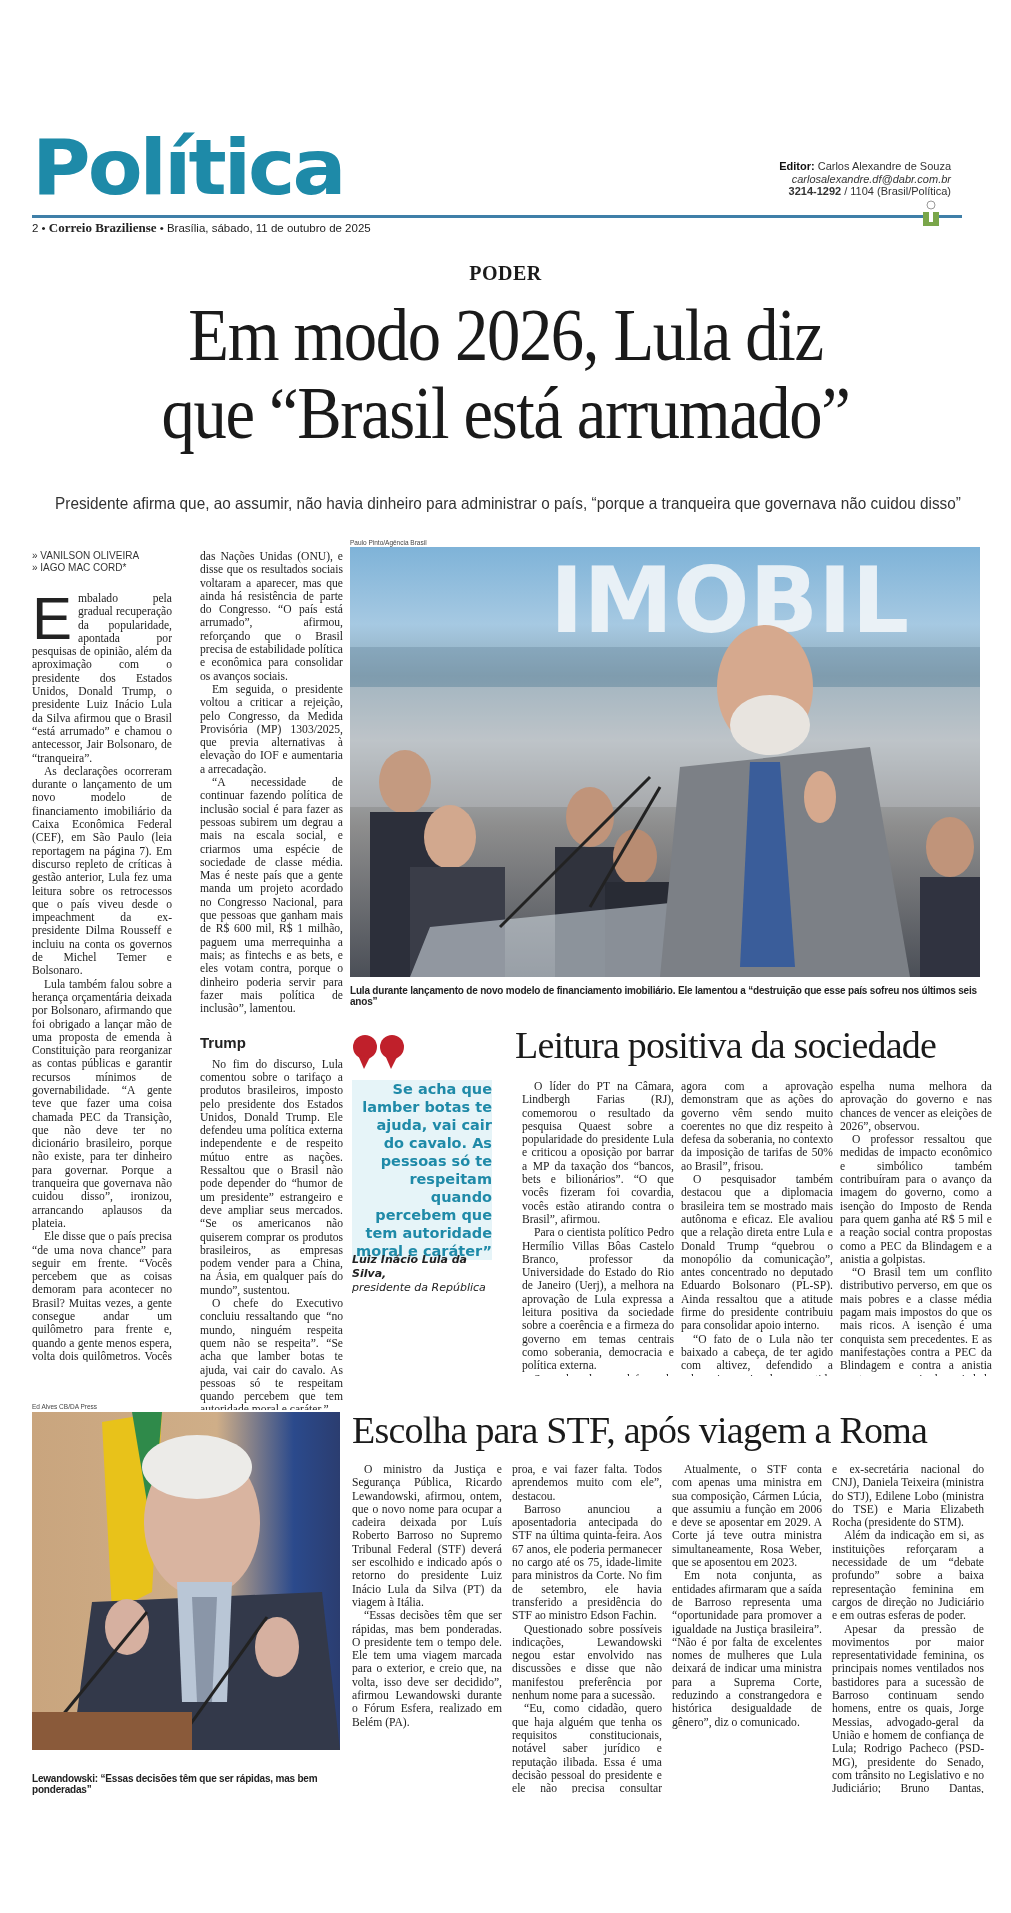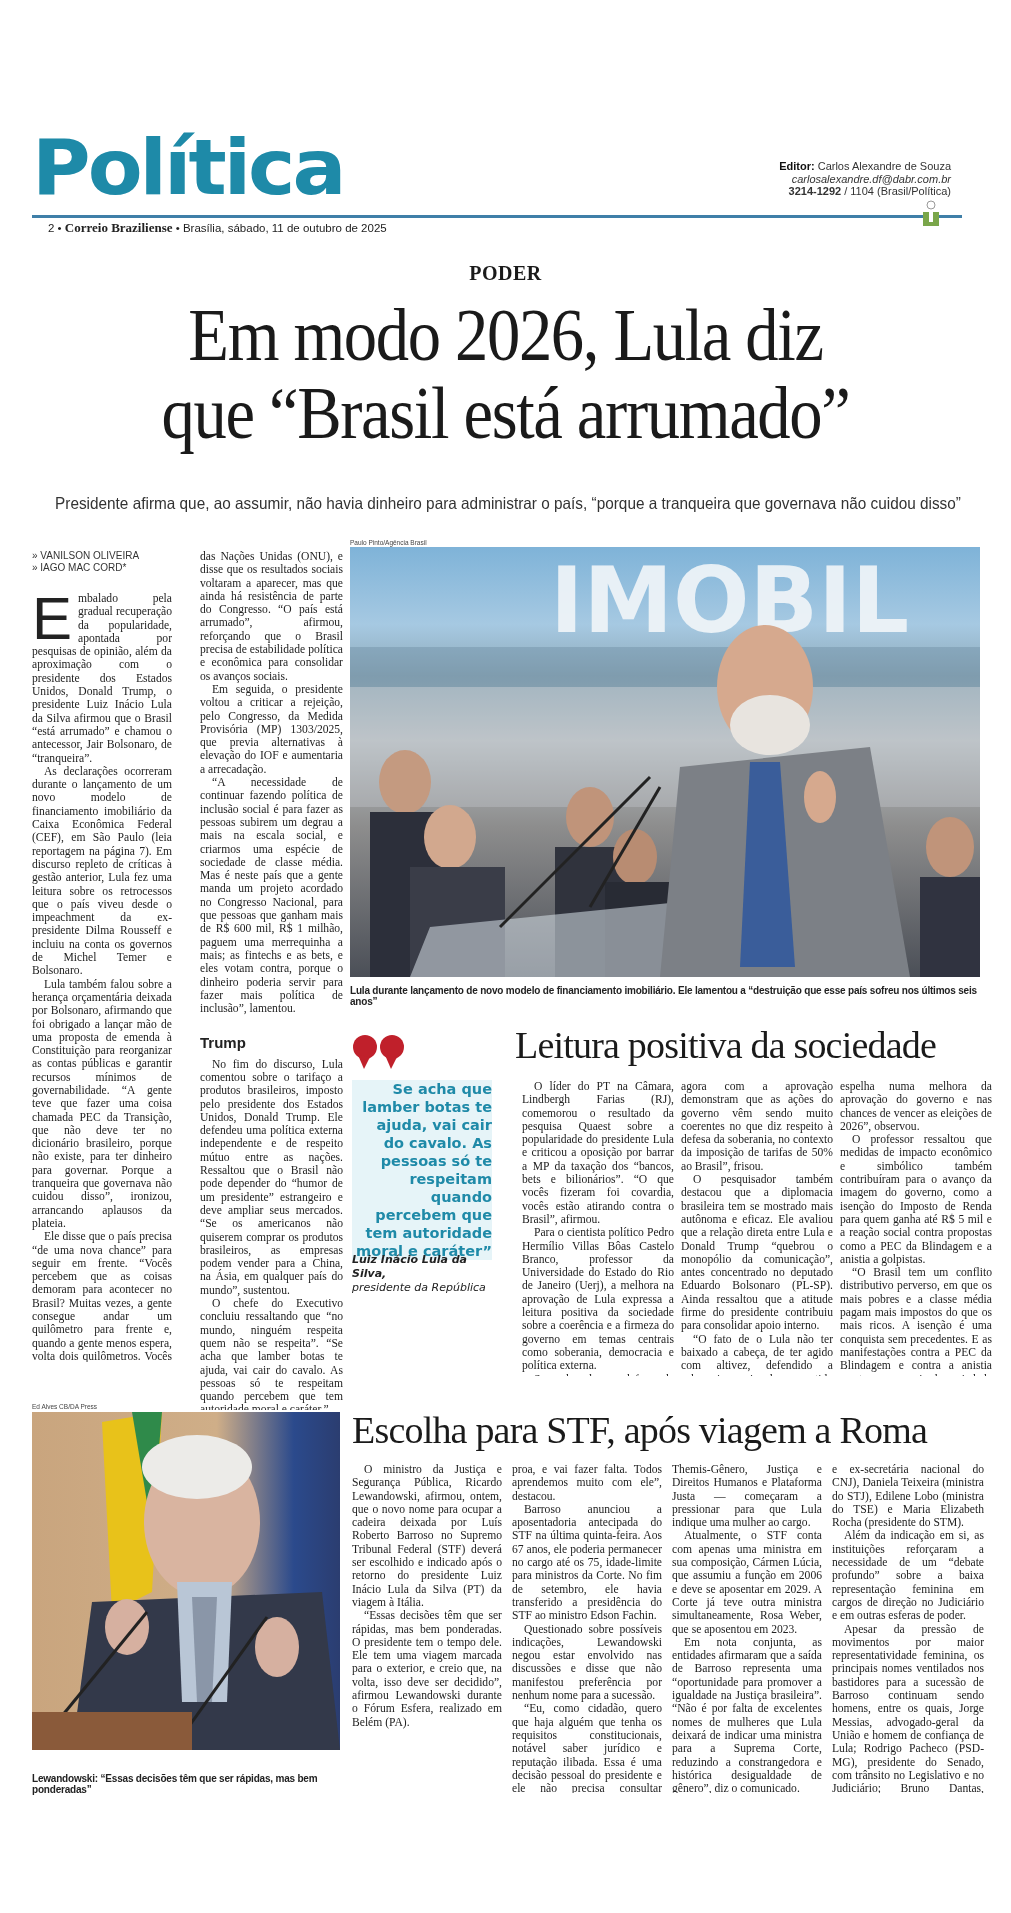--- a/index.html
+++ b/index.html
@@ -1,21 +1,21 @@
 <!DOCTYPE html>
 <html><head>
 <meta charset="utf-8">
 <style>
   html, body { margin:0; padding:0; background:#ffffff; }
   body { width:1011px; height:1913px; position:relative; overflow:hidden; font-family:"DejaVu Serif", serif; color:#1a1a1a; }
   .abs { position:absolute; }
   
   .section-title { left:32px; top:128px; font-family:"DejaVu Sans", sans-serif; font-weight:900; font-size:80px; color:#1e8aa8; letter-spacing:-3px; line-height:1; transform:scaleY(0.95); }
   .header-rule { left:32px; top:215px; width:930px; height:3px; background:#3f7fa8; }
-  .dateline { left:48px; top:220px; font-family:"Liberation Sans", sans-serif; font-size:11.5px; color:#222; }
+  .dateline { left:32px; top:220px; font-family:"Liberation Sans", sans-serif; font-size:11.5px; color:#222; }
   .dateline b { font-family:"Liberation Serif", serif; font-weight:bold; font-size:13px; }
   .editor-box { right:60px; top:160px; text-align:right; font-family:"Liberation Sans", sans-serif; font-size:11px; line-height:12.5px; color:#333; }
   .editor-box .lbl { font-weight:bold; color:#111; }
   .editor-box .mail { font-style:italic; }
   .editor-box .phone { font-weight:bold; }
   .editor-icon { right:70px; top:200px; width:20px; height:28px; }
   
   .kicker { left:0; width:1011px; top:262px; text-align:center; font-family:Liberation Serif, serif; font-weight:bold; font-size:20px; letter-spacing:0.5px; }
   .headline { left:0; width:1011px; top:296px; text-align:center; font-family:"Liberation Serif", serif; font-size:74px; line-height:78px; letter-spacing:-1.5px; transform:scaleX(0.9); transform-origin:center top; }
   .subhead { left:18px; width:980px; top:494px; text-align:center; font-family:"Liberation Sans", sans-serif; font-size:16.5px; color:#333; transform:scaleX(0.93); transform-origin:center top; white-space:nowrap; }
@@ -174,21 +174,20 @@
 
 </div>
 <div class="abs col" style="left:512px; top:1463px; width:150px; height:330px; overflow:hidden;">
   <p class="noindent">proa, e vai fazer falta. Todos aprendemos muito com ele”, destacou.</p>
   <p>Barroso anunciou a aposentadoria antecipada do STF na última quinta-feira. Aos 67 anos, ele poderia permanecer no cargo até os 75, idade-limite para ministros da Corte. No fim de setembro, ele havia transferido a presidência do STF ao ministro Edson Fachin.</p>
   <p>Questionado sobre possíveis indicações, Lewandowski negou estar envolvido nas discussões e disse que não manifestou preferência por nenhum nome para a sucessão.</p>
   <p>“Eu, como cidadão, quero que haja alguém que tenha os requisitos constitucionais, notável saber jurídico e reputação ilibada. Essa é uma decisão pessoal do presidente e ele não precisa consultar ninguém”, declarou o ministro da Justiça.</p>
 
 </div>
 <div class="abs col" style="left:672px; top:1463px; width:150px; height:330px; overflow:hidden;">
-  <p class="noindent">Themis-Gênero, Justiça e Direitos Humanos e Plataforma Justa — começaram a pressionar para que Lula indique uma mulher ao cargo.</p>
   <p>Atualmente, o STF conta com apenas uma ministra em sua composição, Cármen Lúcia, que assumiu a função em 2006 e deve se aposentar em 2029. A Corte já teve outra ministra simultaneamente, Rosa Weber, que se aposentou em 2023.</p>
   <p>Em nota conjunta, as entidades afirmaram que a saída de Barroso representa uma “oportunidade para promover a igualdade na Justiça brasileira”. “Não é por falta de excelentes nomes de mulheres que Lula deixará de indicar uma ministra para a Suprema Corte, reduzindo a constrangedora e histórica desigualdade de gênero”, diz o comunicado.</p>
 
 </div>
 <div class="abs col" style="left:832px; top:1463px; width:152px; height:330px; overflow:hidden;">
   <p class="noindent">e ex-secretária nacional do CNJ), Daniela Teixeira (ministra do STJ), Edilene Lobo (ministra do TSE) e Maria Elizabeth Rocha (presidente do STM).</p>
   <p>Além da indicação em si, as instituições reforçaram a necessidade de um “debate profundo” sobre a baixa representação feminina em cargos de direção no Judiciário e em outras esferas de poder.</p>
   <p>Apesar da pressão de movimentos por maior representatividade feminina, os principais nomes ventilados nos bastidores para a sucessão de Barroso continuam sendo homens, entre os quais, Jorge Messias, advogado-geral da União e homem de confiança de Lula; Rodrigo Pacheco (PSD-MG), presidente do Senado, com trânsito no Legislativo e no Judiciário; Bruno Dantas, ministro do Tribunal de Contas da União (TCU); e Vinícius Carvalho, ministro da Controladoria-Geral da União (CGU).</p>
 </div>
 

